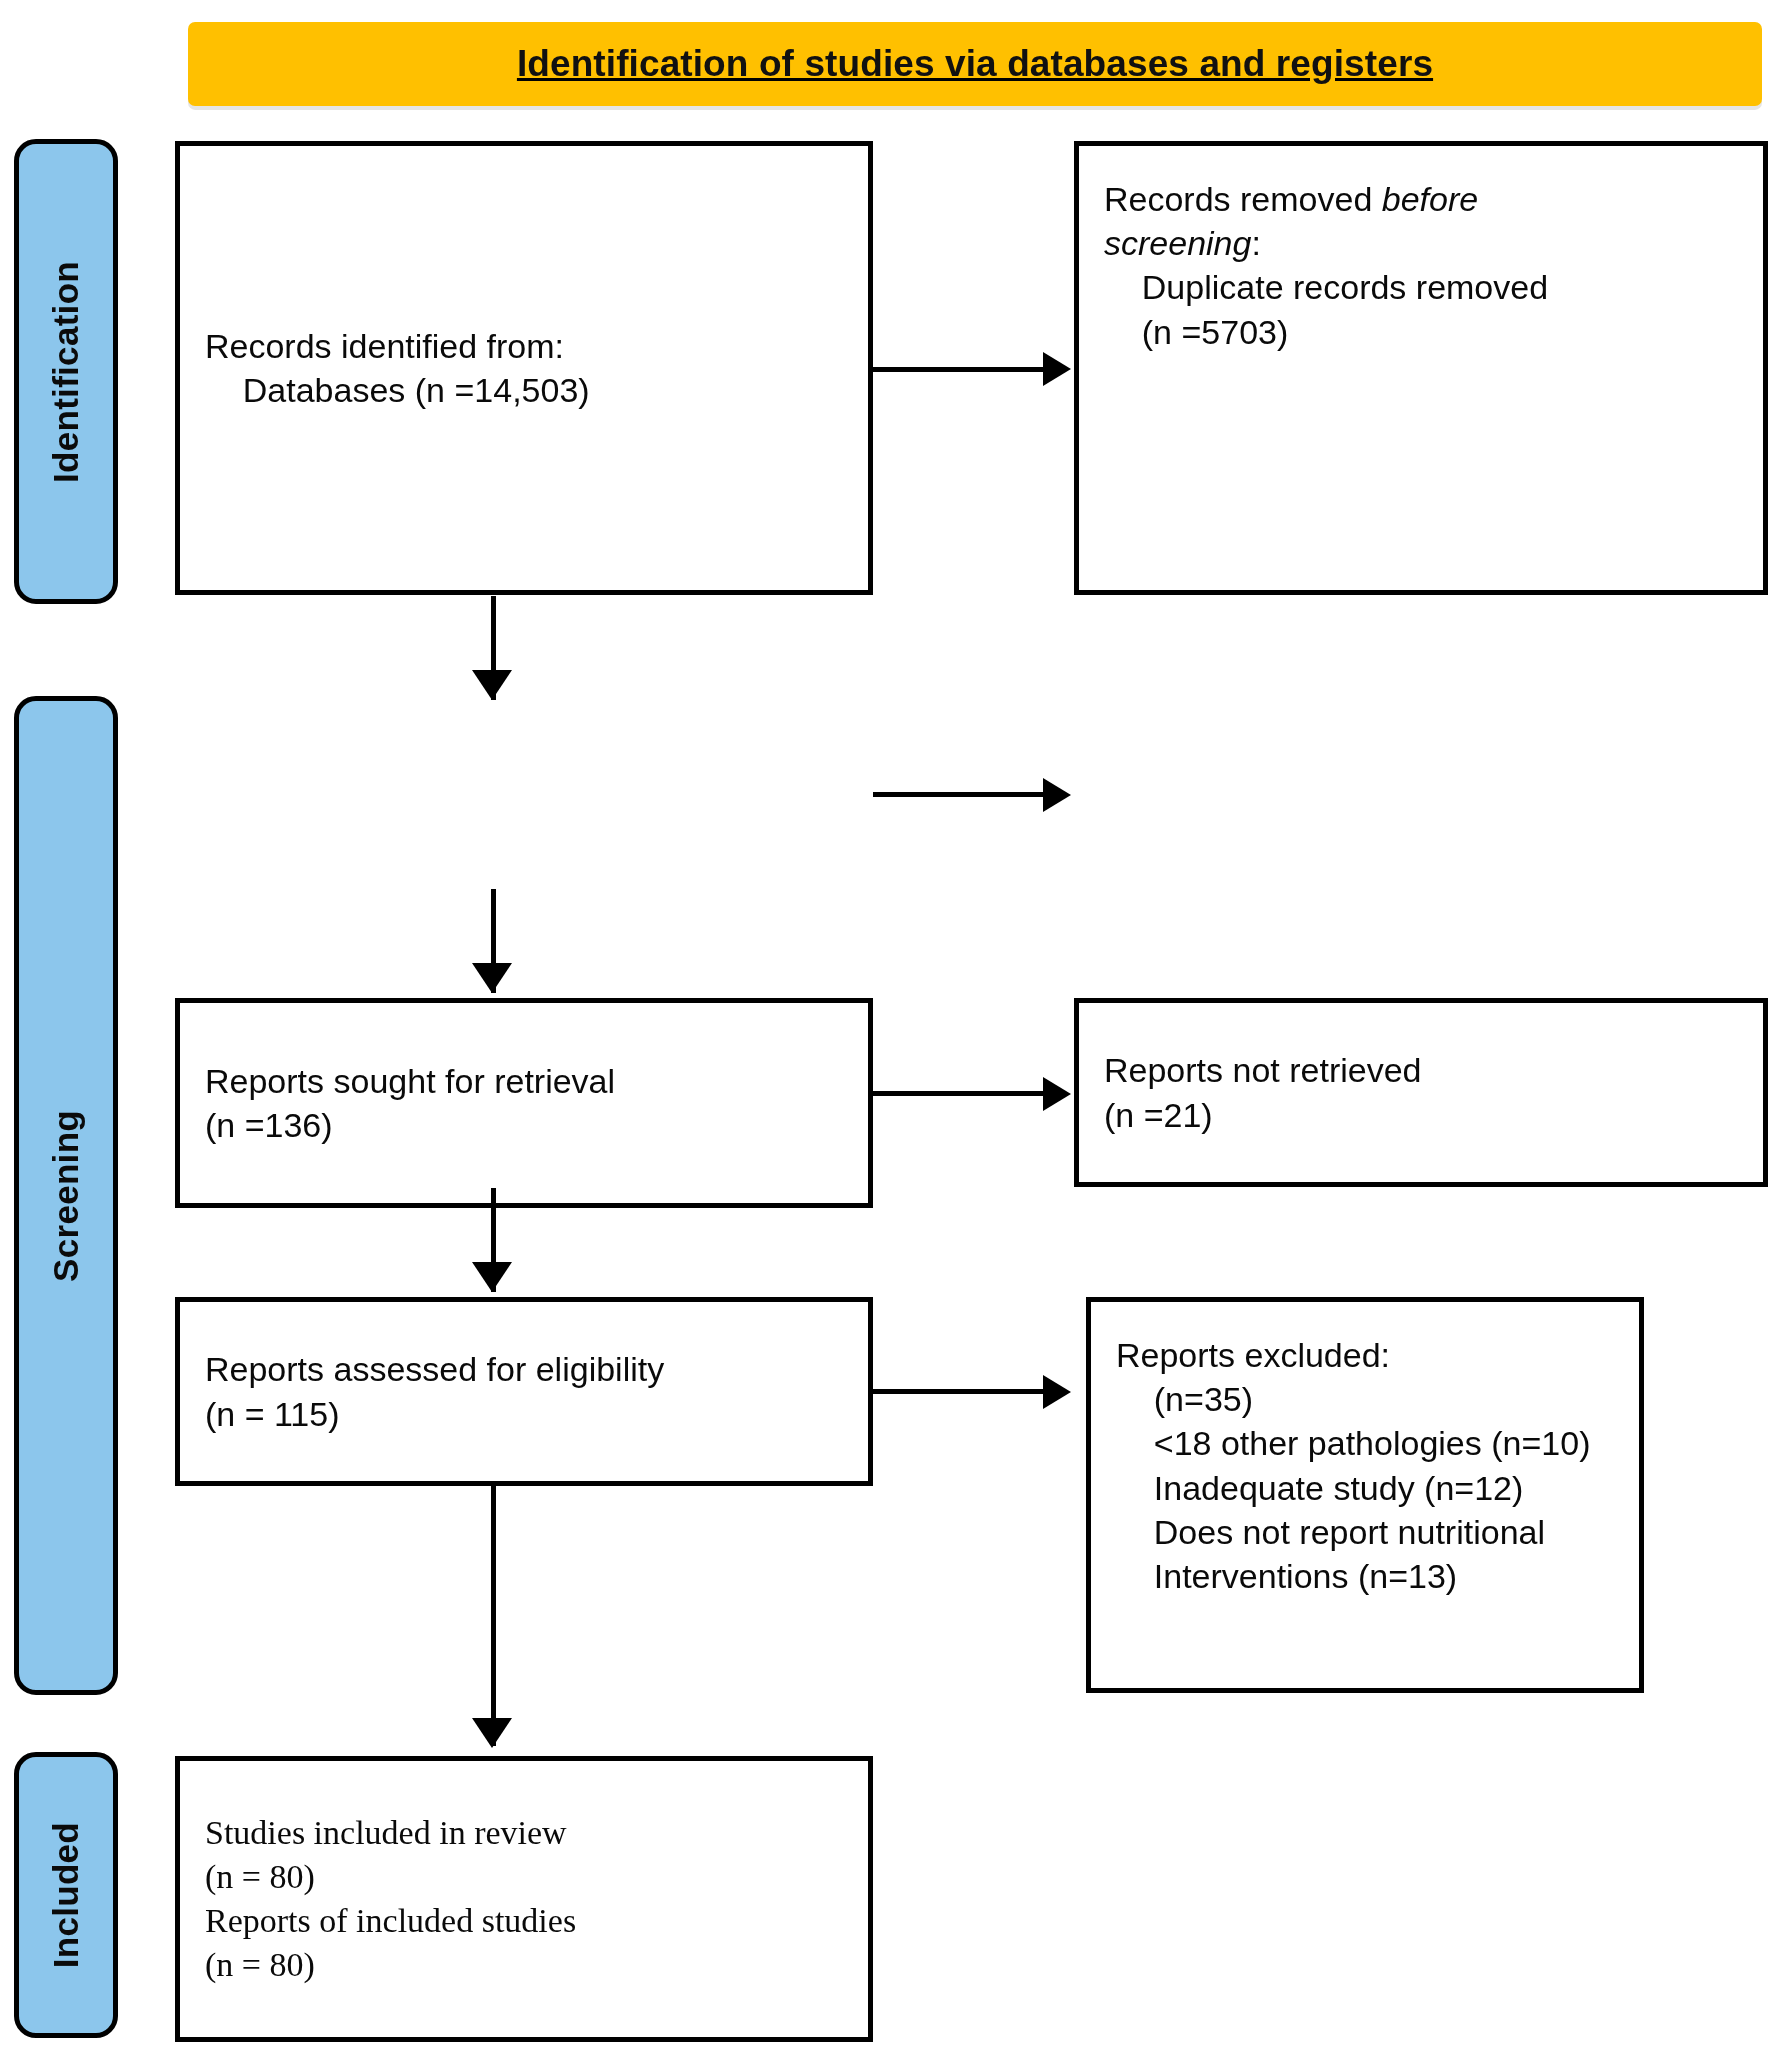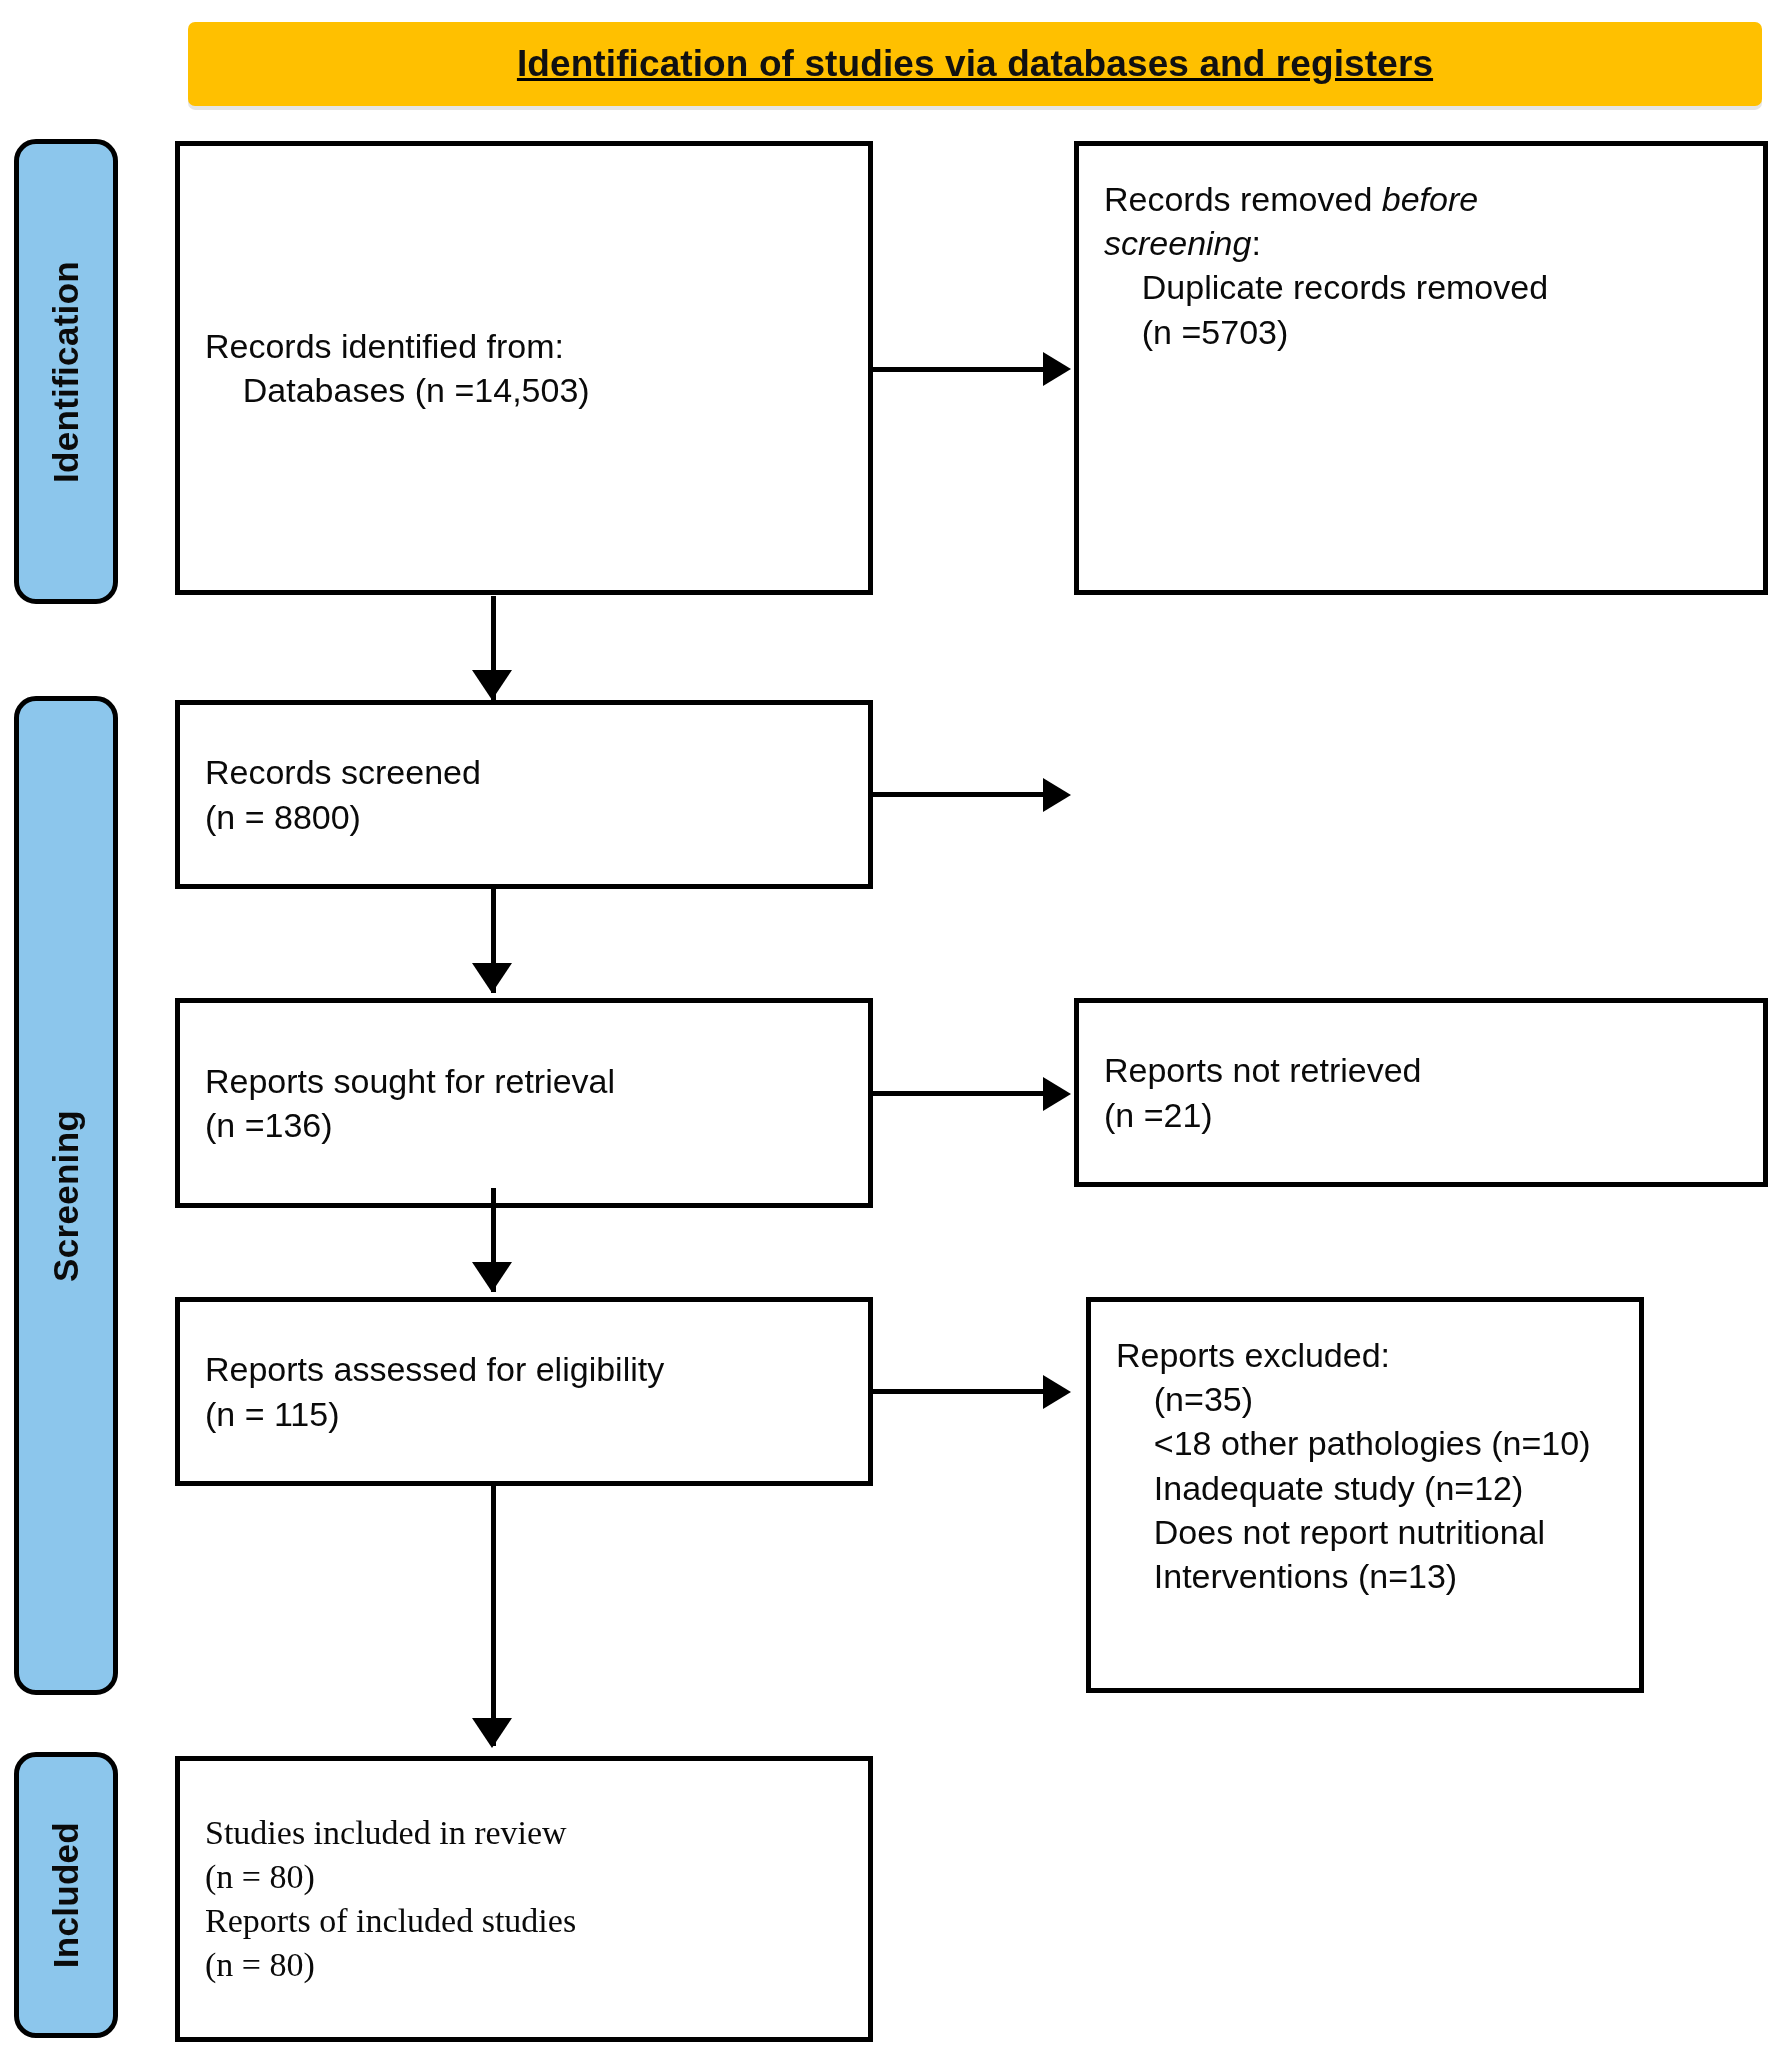--- a/index.html
+++ b/index.html
@@ -126,24 +126,20 @@
   <div class="fbox v-top" style="left:1074px; top:141px; width:694px; height:454px;">
     <div class="txt"><span>Records removed </span><em>before</em><br><em>screening</em><span>:</span><br><span>    Duplicate records removed</span><br><span>    (n =5703)</span></div>
   </div>
 
   <div class="hline" style="left:873px; top:367px; width:173px;"></div>
   <div class="arrow-r" style="left:1043px; top:352px;"></div>
 
   <div class="vline" style="left:491px; top:596px; height:104px;"></div>
   <div class="arrow-d" style="left:472px; top:670px;"></div>
 
-  <div class="fbox" style="left:175px; top:700px; width:698px; height:189px;">
-    <div class="txt">Records screened
-(n = 8800)</div>
-  </div>
 
 
   <div class="hline" style="left:873px; top:792px; width:173px;"></div>
   <div class="arrow-r" style="left:1043px; top:778px;"></div>
 
   <div class="vline" style="left:491px; top:889px; height:104px;"></div>
   <div class="arrow-d" style="left:472px; top:963px;"></div>
 
   <div class="fbox" style="left:175px; top:998px; width:698px; height:210px;">
     <div class="txt">Reports sought for retrieval

